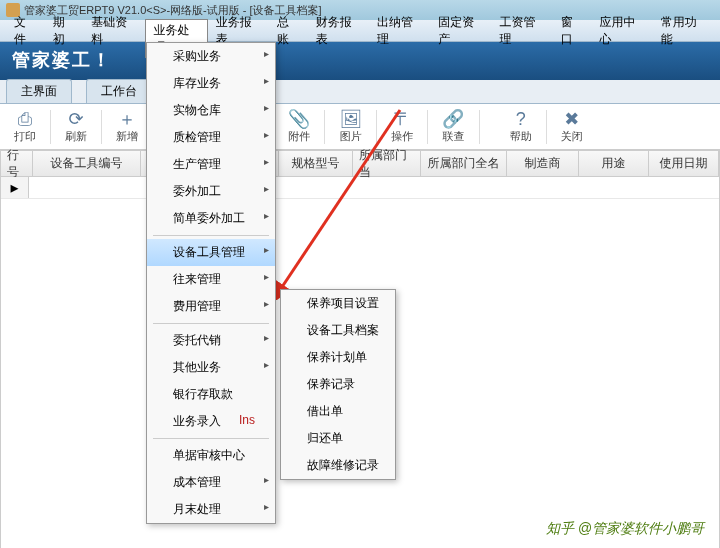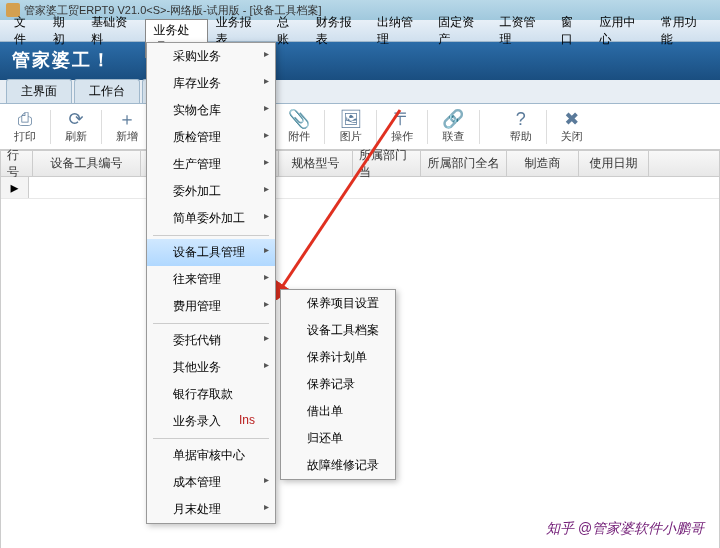--- a/index.html
+++ b/index.html
@@ -7,21 +7,21 @@
 
 .title-bar { background: linear-gradient(#b8d8e8, #a0c8dd); height: 20px; display: flex; align-items: center; padding: 0 6px; font-size: 11px; color: #333; }
 .title-bar .icon { width: 14px; height: 14px; background: #d4a050; border-radius: 2px; margin-right: 4px; }
 
 .menu-bar { background: linear-gradient(#e8f0f8, #d0e0ee); height: 22px; display: flex; align-items: center; padding: 0 6px; font-size: 12px; border-bottom: 1px solid #a0b8cc; }
 .menu-bar span { padding: 2px 8px; cursor: pointer; }
 .menu-bar span.active { background: #fff; border: 1px solid #888; border-bottom: none; margin-top: 16px; }
 
 .banner { background: linear-gradient(#2b6ca8, #1a4e80); height: 38px; color: #fff; font-size: 18px; font-weight: bold; padding: 6px 12px; letter-spacing: 2px; }
 
-.tab-bar { background: #e8eef4; height: 24px; display: flex; align-items: flex-end; padding: 0 6px; font-size: 12px; border-bottom: 1px solid #a0b8cc; }
+.tab-bar { background: #e8eef4; height: 24px; display: flex; align-items: flex-end; padding: 0 6px; font-size: 12px; border-bottom: 1px solid #a0b8cc; gap: 12px; }
 .tab-bar .tab { padding: 3px 14px; background: #d8e4ee; border: 1px solid #a0b8cc; border-bottom: none; margin-right: 2px; border-radius: 3px 3px 0 0; cursor: pointer; }
 
 .toolbar { background: #fff; height: 46px; display: flex; align-items: center; padding: 0 6px; font-size: 11px; border-bottom: 1px solid #ccc; gap: 2px; }
 .tool-btn { display: flex; flex-direction: column; align-items: center; padding: 2px 8px; cursor: pointer; color: #444; }
 .tool-btn .ico { font-size: 18px; height: 20px; line-height: 20px; color: #5a7a9a; }
 .tool-sep { width: 1px; height: 34px; background: #ddd; margin: 0 4px; }
 
 .grid-area { background: #fff; height: 400px; border: 1px solid #ccc; position: relative; }
 .grid-header { display: flex; background: linear-gradient(#f8f8f8, #e8e8e8); height: 26px; font-size: 12px; border-bottom: 1px solid #ccc; }
 .grid-header .col { border-right: 1px solid #ccc; padding: 4px 6px; display: flex; align-items: center; justify-content: center; color: #333; }
@@ -30,21 +30,21 @@
 
 .dropdown { position: absolute; background: #f8f8f8; border: 1px solid #999; box-shadow: 2px 2px 6px rgba(0,0,0,0.25); z-index: 100; font-size: 12px; min-width: 116px; }
 .dropdown .item { padding: 5px 22px 5px 26px; cursor: pointer; position: relative; white-space: nowrap; }
 .dropdown .item:hover, .dropdown .item.hover { background: linear-gradient(#d0e8ff, #b0d8ff); }
 .dropdown .item.has-sub::after { content: "▸"; position: absolute; right: 6px; font-size: 10px; color: #555; }
 .dropdown .sep { height: 1px; background: #ccc; margin: 3px 6px; }
 .dropdown .shortcut { position: absolute; right: 20px; color: #b91c1c; }
 
 .arrow { position: absolute; z-index: 90; pointer-events: none; }
 
-.watermark { position: absolute; bottom: 10px; right: 16px; color: #701a75; font-size: 14px; font-style: italic; z-index: 1; }
+.watermark { position: absolute; bottom: 10px; right: 16px; color: #4d7c0f; font-size: 14px; font-style: italic; z-index: 1; }
 </style>
 </head>
 <body>
 
 <div class="title-bar">
   <div class="icon"></div>
   <span>管家婆工贸ERPT9 V21.0&lt;S&gt;-网络版-试用版 - [设备工具档案]</span>
 </div>
 
 <div class="menu-bar" id="menubar">
@@ -121,20 +121,21 @@
 
 <div class="grid-area">
   <div class="grid-header" id="gridheader">
       <div class="col" style="width: 32px;">行号</div>
       <div class="col" style="width: 108px;">设备工具编号</div>
       <div class="col" style="width: 138px;"></div>
       <div class="col" style="width: 74px;">规格型号</div>
       <div class="col" style="width: 68px;">所属部门当</div>
       <div class="col" style="width: 86px;">所属部门全名</div>
       <div class="col" style="width: 72px;">制造商</div>
+      <div class="col" style="width: 70px;">用途</div>
       <div class="col" style="width: 70px;">使用日期</div>
     </div>
   <div class="grid-row">
     <div class="row-marker">▸</div>
   </div>
 </div>
 
 <div class="dropdown" id="dd1" style="left:146px; top:42px; width:130px;">
     <div class="item has-sub">采购业务</div>
     <div class="item has-sub">库存业务</div>

